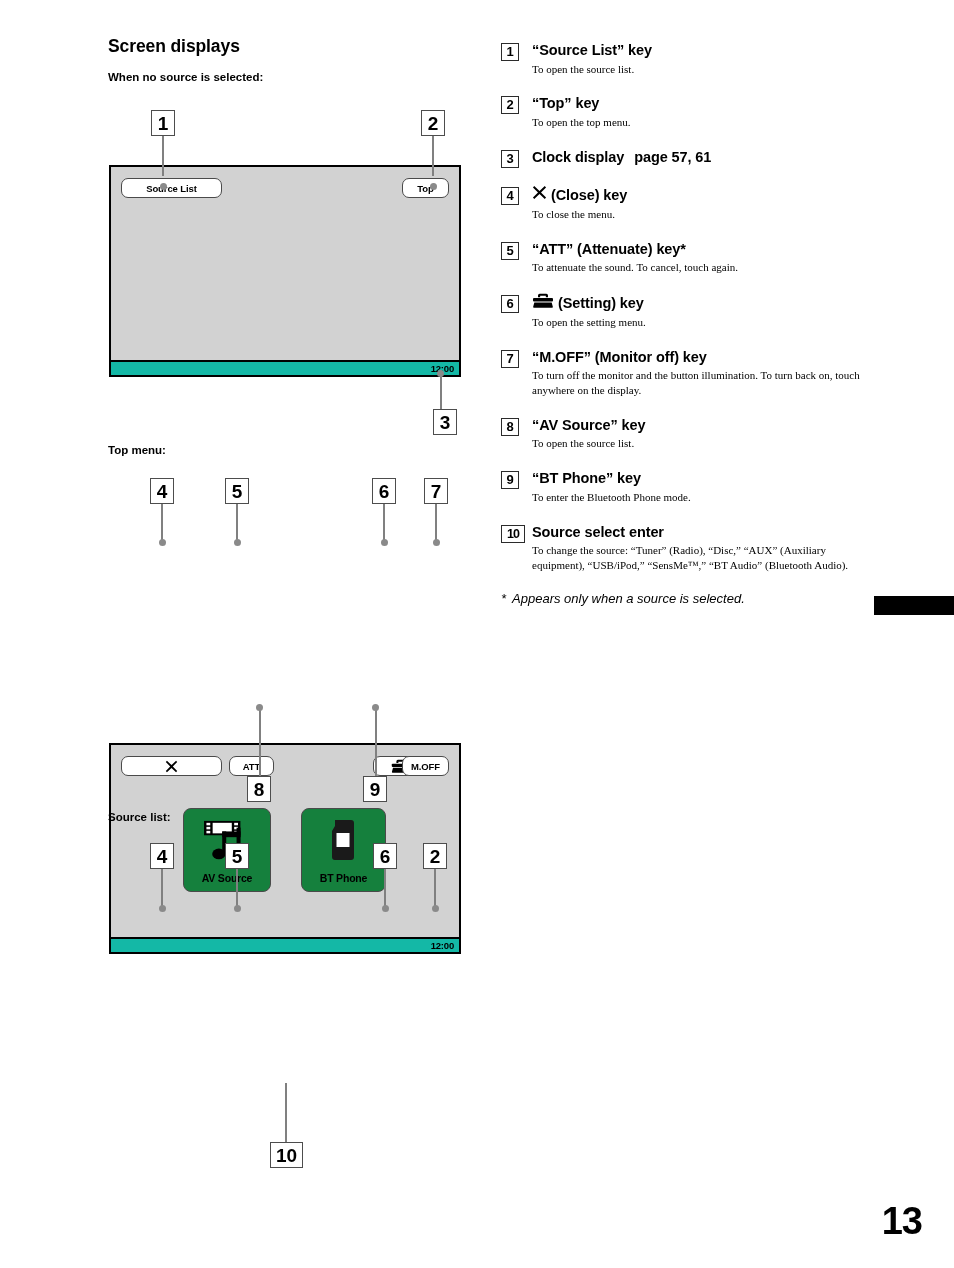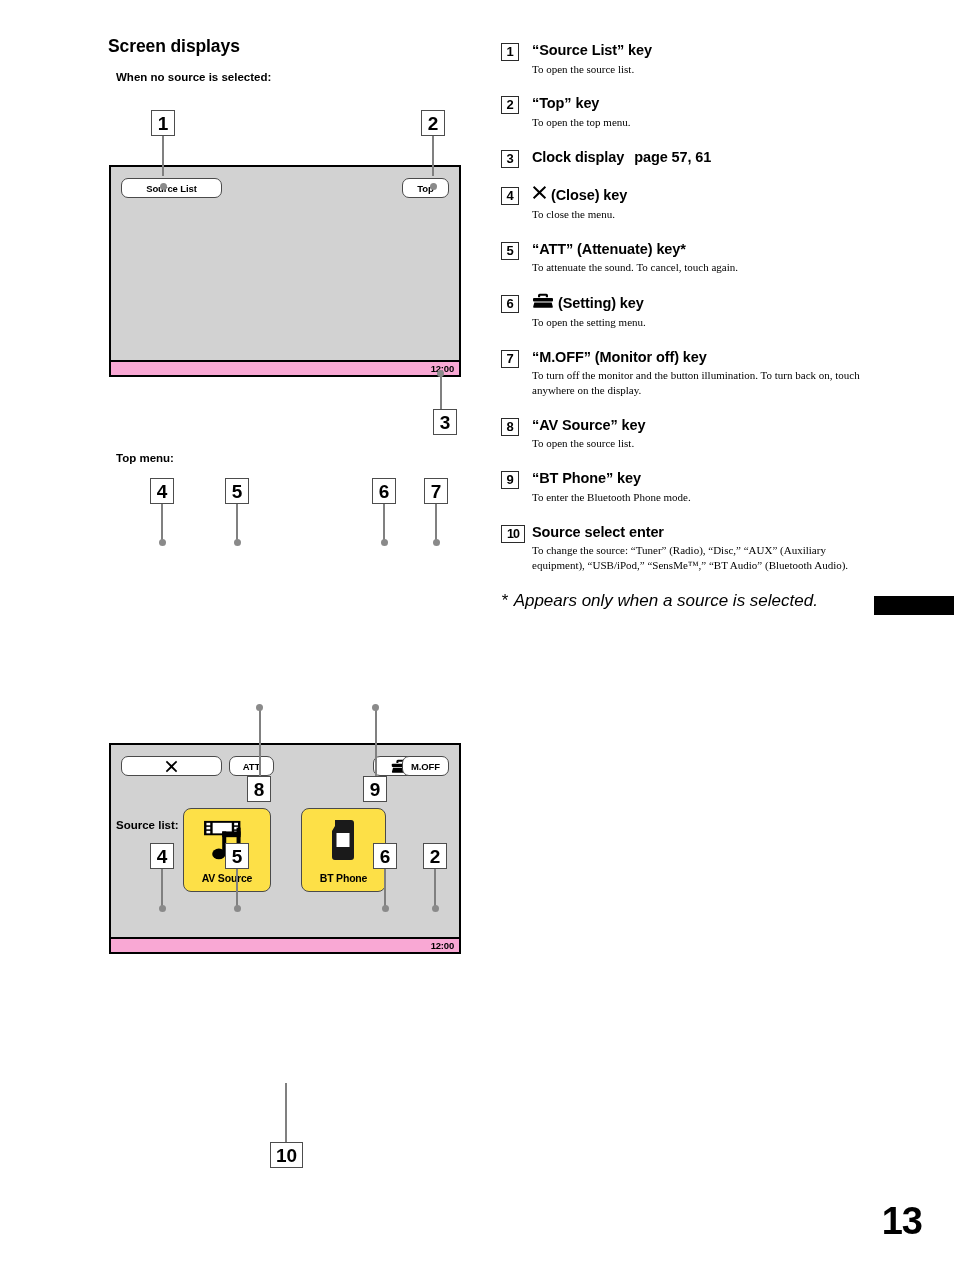--- a/index.html
+++ b/index.html
@@ -29,21 +29,21 @@
 
   .section-title {
     font-size: 17.5px;
     font-weight: bold;
     letter-spacing: -0.1px;
     margin: 0 0 14px 0;
   }
   .sub-title {
     font-size: 11.5px;
     font-weight: bold;
-    margin: 8px;
+    margin: 0;
   }
 
   
   .callout {
     position: absolute;
     width: 24px;
     height: 26px;
     border: 1.6px solid #4d4d4d;
     background: #ffffff;
     font-size: 19px;
@@ -77,21 +77,21 @@
     position: relative;
     box-sizing: border-box;
     border: 2px solid #000000;
     background: #d2d2d2;
     width: 352px;
   }
   .screen-statusbar {
     position: absolute;
     left: 0; right: 0; bottom: 0;
     height: 15px;
-    background: #f9a8d4;
+    background: #14b8a6;
     border-top: 2px solid #000000;
     box-sizing: border-box;
   }
   .clock {
     position: absolute;
     right: 5px;
     bottom: 1px;
     font-size: 9.5px;
     font-weight: bold;
     letter-spacing: -0.2px;
@@ -110,21 +110,21 @@
     letter-spacing: -0.1px;
     display: flex;
     align-items: center;
     justify-content: center;
   }
 
   
   .tile {
     position: absolute;
     box-sizing: border-box;
-    background: #fde047;
+    background: #15803d;
     border: 1.5px solid #4a4a4a;
     border-radius: 8px;
     display: flex;
     flex-direction: column;
     align-items: center;
     justify-content: flex-end;
   }
   .tile-label {
     font-size: 10.5px;
     font-weight: bold;
@@ -187,21 +187,21 @@
   }
   .item-desc {
     font-family: "Liberation Serif", serif;
     font-size: 11px;
     line-height: 1.35;
     margin-top: 1px;
   }
   .footnote {
     font-family: "Liberation Sans", sans-serif;
     font-style: italic;
-    font-size: 17px;
+    font-size: 13px;
     margin-top: 6px;
     margin-left: 0;
   }
   .footnote .star {
     margin-right: 6px;
   }
 
   
   .inline-icon {
     display: inline-block;

